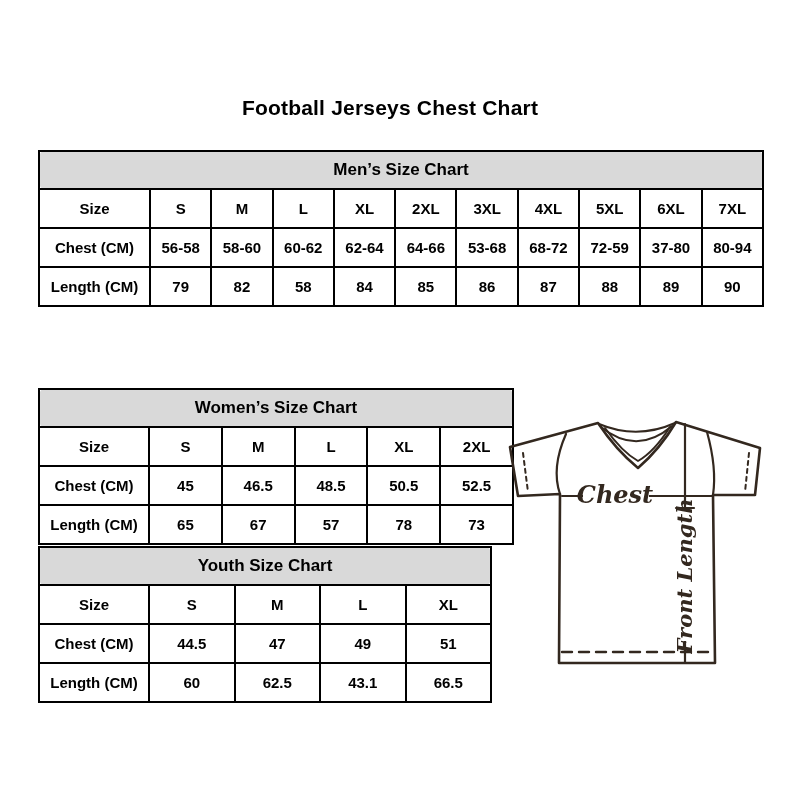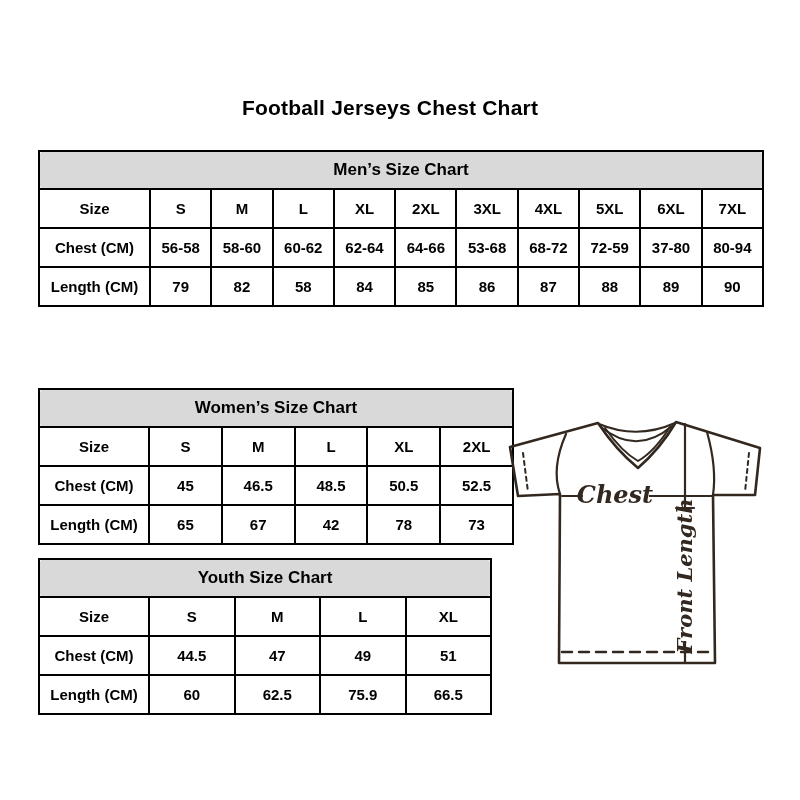--- a/index.html
+++ b/index.html
@@ -42,21 +42,21 @@
     height: 36px;
     border-radius: 6px;
   }
   table.size-table td, table.size-table th.rowhead {
     height: 37px;
     background: #ffffff;
   }
 
   #mens-table   { left: 38px; top: 150px; width: 726px; }
   #womens-table { left: 38px; top: 368px; width: 476px; margin-top: 20px; }
-  #youth-table  { left: 38px; top: 546px; width: 454px; margin-top: 12px; }
+  #youth-table  { left: 38px; top: 546px; width: 454px; }
 
   #jersey-svg { position: absolute; left: 503px; top: 403px; }
   .measure-label {
     font-family: "DejaVu Serif", "Liberation Serif", serif;
     font-style: italic;
     font-weight: bold;
   }
 </style>
 </head>
 <body>
@@ -153,21 +153,21 @@
         <td>45</td>
         <td>46.5</td>
         <td>48.5</td>
         <td>50.5</td>
         <td>52.5</td>
       </tr>
       <tr>
         <th class="rowhead">Length (CM)</th>
         <td>65</td>
         <td>67</td>
-        <td>42</td>
+        <td>57</td>
         <td>78</td>
         <td>73</td>
       </tr>
     </tbody>
 </table>
 
 <table class="size-table" id="youth-table">
   <colgroup>
     <col style="width:110px">
     <col>
@@ -192,21 +192,21 @@
         <th class="rowhead">Chest (CM)</th>
         <td>44.5</td>
         <td>47</td>
         <td>49</td>
         <td>51</td>
       </tr>
       <tr>
         <th class="rowhead">Length (CM)</th>
         <td>60</td>
         <td>62.5</td>
-        <td>75.9</td>
+        <td>43.1</td>
         <td>66.5</td>
       </tr>
     </tbody>
 </table>
 
 <svg id="jersey-svg" width="280" height="272" viewBox="503 403 280 272" fill="none" stroke="#33281f" stroke-width="2.6" stroke-linejoin="round" stroke-linecap="round">
 
   <path d="
     M 598,423
     L 510,447

